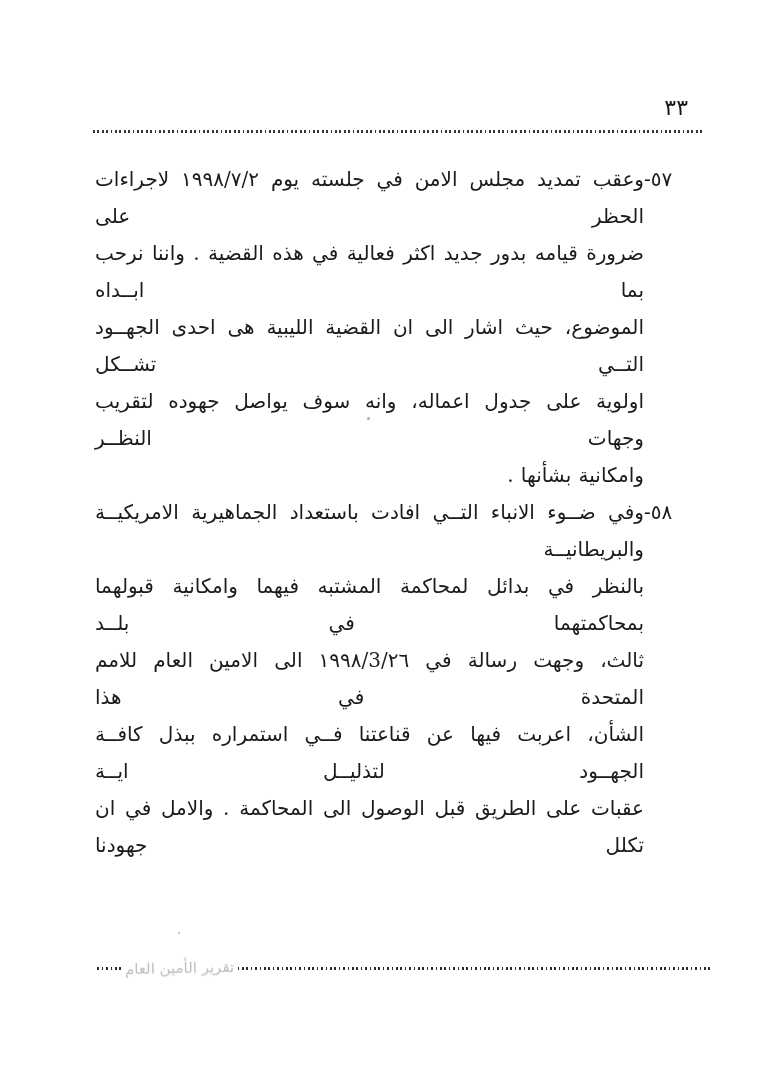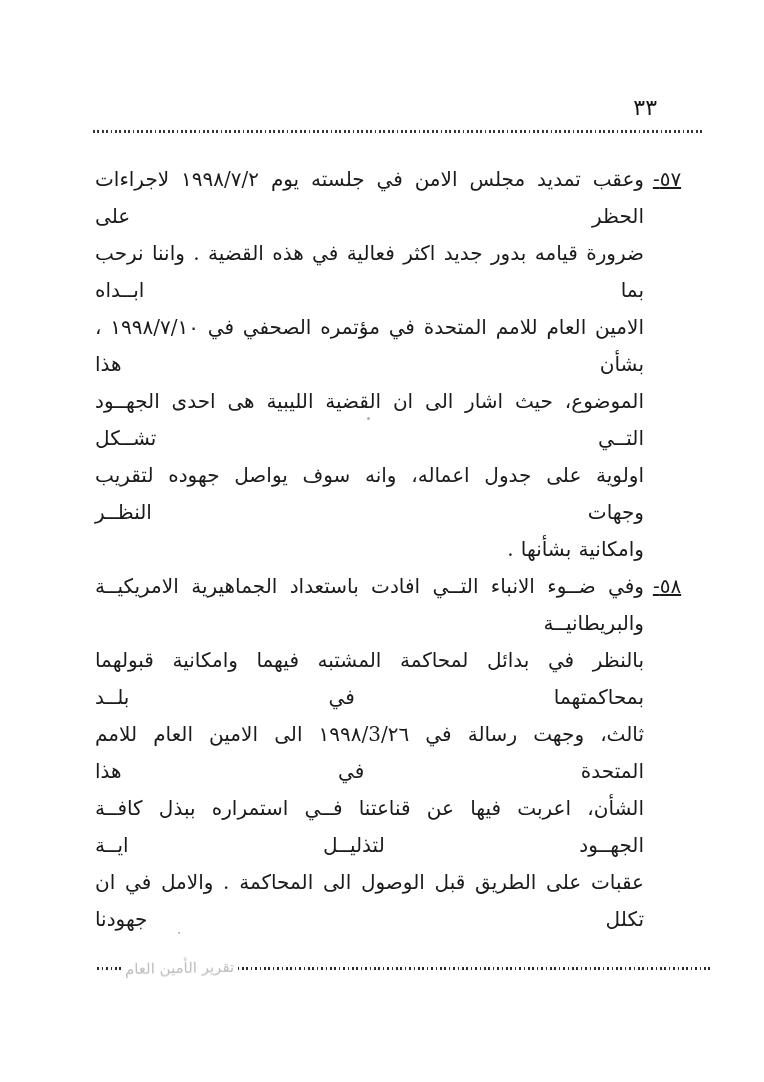--- a/index.html
+++ b/index.html
@@ -24,21 +24,21 @@
     top: 96px;
     left: 92px;           
     right: auto;
     direction: rtl;
     font-size: 22px;
     line-height: 24px;
     letter-spacing: 1px;
     color: #161616;
   }
   
-  .page-number { left: auto; right: 107px; }
+  .page-number { left: auto; right: 76px; }
 
   .rule-dotted {
     position: absolute;
     height: 3px;
     background: repeating-linear-gradient(to left,
       #242424 0px, #242424 1.7px,
       transparent 1.7px, transparent 4.4px);
     opacity: 0.92;
   }
   .header-rule {
@@ -60,23 +60,22 @@
     direction: rtl;
     align-items: flex-start;
   }
   .paragraph + .paragraph { margin-top: 0; }
   .para-58 { margin-top: 20px; }
 
   .para-marker {
     flex: 0 0 46px;
     width: 46px;
     line-height: 37px;
-    text-align: center;      
+    text-align: left;      
     white-space: nowrap;
-    text-decoration: underline;
   }
   .para-lines {
     flex: 1 1 auto;
     min-width: 0;
     direction: rtl;
   }
   .line {
     line-height: 37px;
     text-align: justify;
     text-align-last: justify;
@@ -143,21 +142,20 @@
 
   <div class="rule-dotted header-rule"></div>
 
   <div class="body-text">
 
     <div class="paragraph para-57">
       <div class="para-marker">٥٧-</div>
       <div class="para-lines">
         <div class="line">وعقب تمديد مجلس الامن في جلسته يوم ١٩٩٨/٧/٢ لاجراءات الحظر على</div>
         <div class="line">ضرورة قيامه بدور جديد اكثر فعالية في هذه القضية . واننا نرحب بما ابــداه</div>
-        <div class="line">الامين العام للامم المتحدة في مؤتمره الصحفي في ١٩٩٨/٧/١٠ ، بشأن هذا</div>
         <div class="line">الموضوع، حيث اشار الى ان القضية الليبية هى احدى الجهــود التــي تشــكل</div>
         <div class="line">اولوية على جدول اعماله، وانه سوف يواصل جهوده لتقريب وجهات النظــر</div>
         <div class="line short">وامكانية بشأنها .</div>
       </div>
     </div>
 
     <div class="paragraph para-58">
       <div class="para-marker">٥٨-</div>
       <div class="para-lines">
         <div class="line">وفي ضــوء الانباء التــي افادت باستعداد الجماهيرية الامريكيــة والبريطانيــة</div>

